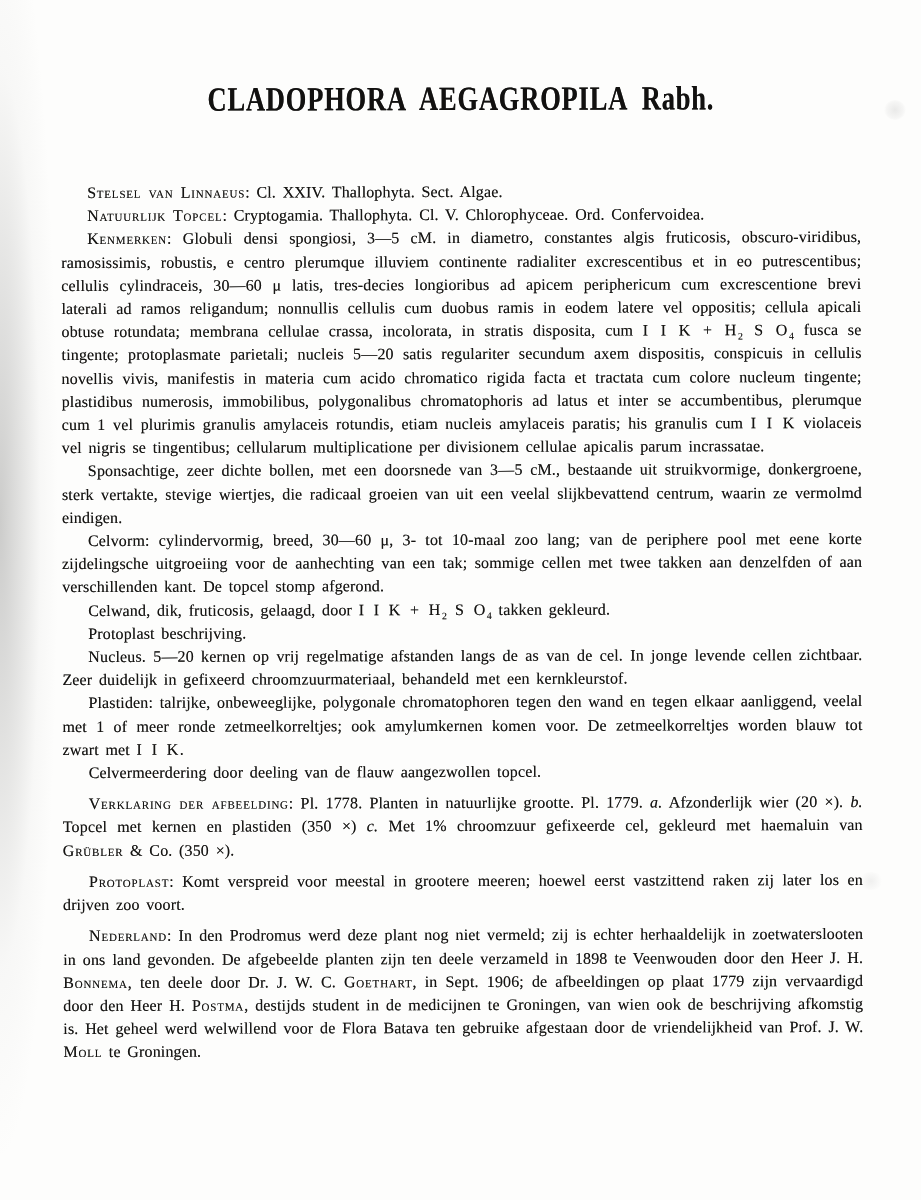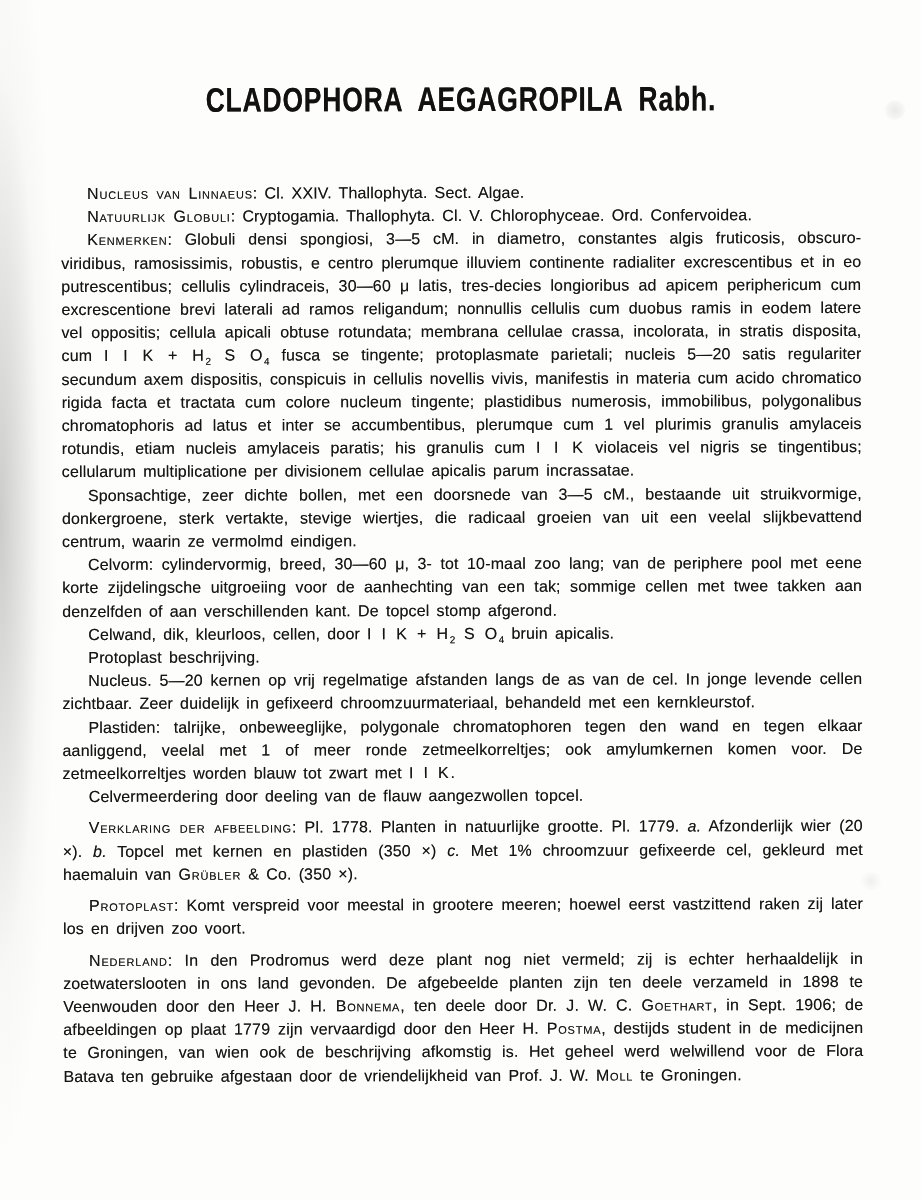--- a/index.html
+++ b/index.html
@@ -6,21 +6,21 @@
     margin: 0;
     padding: 0;
     background: #ffffff;
   }
   .page {
     position: relative;
     width: 921px;
     height: 1200px;
     background: #fdfdfc;
     overflow: hidden;
-    font-family: Liberation Sans, sans-serif;
+    font-family: Liberation Serif, serif;
     color: #161513;
   }
   
   .scan-edge {
     position: absolute;
     left: 0;
     top: -40px;
     width: 70px;
     height: 1280px;
     background: radial-gradient(ellipse 58px 640px at 0px 560px,
@@ -102,26 +102,26 @@
 </head>
 <body>
 
 <div class="page">
   <div class="scan-edge"></div>
   <div class="smudge-a"></div>
   <div class="smudge-b"></div>
   <div class="content">
     <h1 class="title">CLADOPHORA AEGAGROPILA Rabh.</h1>
     <div class="doc-body">
-        <p class="para"><span class="sc">Nucleus van Linnaeus</span><span>: Cl. XXIV. Thallophyta. Sect. Algae.</span></p>
-        <p class="para"><span class="sc">Natuurlijk Globuli</span><span>: Cryptogamia. Thallophyta. Cl. V. Chlorophyceae. Ord. Confervoidea.</span></p>
+        <p class="para"><span class="sc">Stelsel van Linnaeus</span><span>: Cl. XXIV. Thallophyta. Sect. Algae.</span></p>
+        <p class="para"><span class="sc">Natuurlijk Topcel</span><span>: Cryptogamia. Thallophyta. Cl. V. Chlorophyceae. Ord. Confervoidea.</span></p>
         <p class="para"><span class="sc">Kenmerken</span><span>: Globuli densi spongiosi, 3—5 cM. in diametro, constantes algis fruticosis, obscuro-viridibus, ramosissimis, robustis, e centro plerumque illuviem continente radialiter excrescentibus et in eo putrescentibus; cellulis cylindraceis, 30—60 μ latis, tres-decies longioribus ad apicem periphericum cum excrescentione brevi laterali ad ramos religandum; nonnullis cellulis cum duobus ramis in eodem latere vel oppositis; cellula apicali obtuse rotundata; membrana cellulae crassa, incolorata, in stratis disposita, cum </span><span class="fm">I I K + H</span><sub>2</sub><span class="fm"> S O</span><sub>4</sub><span> fusca se tingente; protoplasmate parietali; nucleis 5—20 satis regulariter secundum axem dispositis, conspicuis in cellulis novellis vivis, manifestis in materia cum acido chromatico rigida facta et tractata cum colore nucleum tingente; plastidibus numerosis, immobilibus, polygonalibus chromatophoris ad latus et inter se accumbentibus, plerumque cum 1 vel plurimis granulis amylaceis rotundis, etiam nucleis amylaceis paratis; his granulis cum </span><span class="fm">I I K</span><span> violaceis vel nigris se tingentibus; cellularum multiplicatione per divisionem cellulae apicalis parum incrassatae.</span></p>
         <p class="para"><span>Sponsachtige, zeer dichte bollen, met een doorsnede van 3—5 cM., bestaande uit struikvormige, donkergroene, sterk vertakte, stevige wiertjes, die radicaal groeien van uit een veelal slijkbevattend centrum, waarin ze vermolmd eindigen.</span></p>
         <p class="para"><span>Celvorm: cylindervormig, breed, 30—60 μ, 3- tot 10-maal zoo lang; van de periphere pool met eene korte zijdelingsche uitgroeiing voor de aanhechting van een tak; sommige cellen met twee takken aan denzelfden of aan verschillenden kant. De topcel stomp afgerond.</span></p>
-        <p class="para"><span>Celwand, dik, kleurloos, cellen, door </span><span class="fm">I I K + H</span><sub>2</sub><span class="fm"> S O</span><sub>4</sub><span> bruin apicalis.</span></p>
+        <p class="para"><span>Celwand, dik, fruticosis, gelaagd, door </span><span class="fm">I I K + H</span><sub>2</sub><span class="fm"> S O</span><sub>4</sub><span> takken gekleurd.</span></p>
         <p class="para"><span>Protoplast beschrijving.</span></p>
         <p class="para"><span>Nucleus. 5—20 kernen op vrij regelmatige afstanden langs de as van de cel. In jonge levende cellen zichtbaar. Zeer duidelijk in gefixeerd chroomzuurmateriaal, behandeld met een kernkleurstof.</span></p>
         <p class="para"><span>Plastiden: talrijke, onbeweeglijke, polygonale chromatophoren tegen den wand en tegen elkaar aanliggend, veelal met 1 of meer ronde zetmeelkorreltjes; ook amylumkernen komen voor. De zetmeelkorreltjes worden blauw tot zwart met </span><span class="fm">I I K</span><span>.</span></p>
         <p class="para"><span>Celvermeerdering door deeling van de flauw aangezwollen topcel.</span></p>
         <p class="para gap"><span class="sc">Verklaring der afbeelding</span><span>: Pl. 1778. Planten in natuurlijke grootte. Pl. 1779. </span><span class="it">a.</span><span> Afzonderlijk wier (20 ×). </span><span class="it">b.</span><span> Topcel met kernen en plastiden (350 ×) </span><span class="it">c.</span><span> Met 1% chroomzuur gefixeerde cel, gekleurd met haemaluin van </span><span class="sc">Grübler</span><span> &amp; Co. (350 ×).</span></p>
         <p class="para gap"><span class="sc">Protoplast</span><span>: Komt verspreid voor meestal in grootere meeren; hoewel eerst vastzittend raken zij later los en drijven zoo voort.</span></p>
         <p class="para gap"><span class="sc">Nederland</span><span>: In den Prodromus werd deze plant nog niet vermeld; zij is echter herhaaldelijk in zoetwaterslooten in ons land gevonden. De afgebeelde planten zijn ten deele verzameld in 1898 te Veenwouden door den Heer J. H. </span><span class="sc">Bonnema</span><span>, ten deele door Dr. J. W. C. </span><span class="sc">Goethart</span><span>, in Sept. 1906; de afbeeldingen op plaat 1779 zijn vervaardigd door den Heer H. </span><span class="sc">Postma</span><span>, destijds student in de medicijnen te Groningen, van wien ook de beschrijving afkomstig is. Het geheel werd welwillend voor de Flora Batava ten gebruike afgestaan door de vriendelijkheid van Prof. J. W. </span><span class="sc">Moll</span><span> te Groningen.</span></p>
       </div>
   </div>
 </div>

